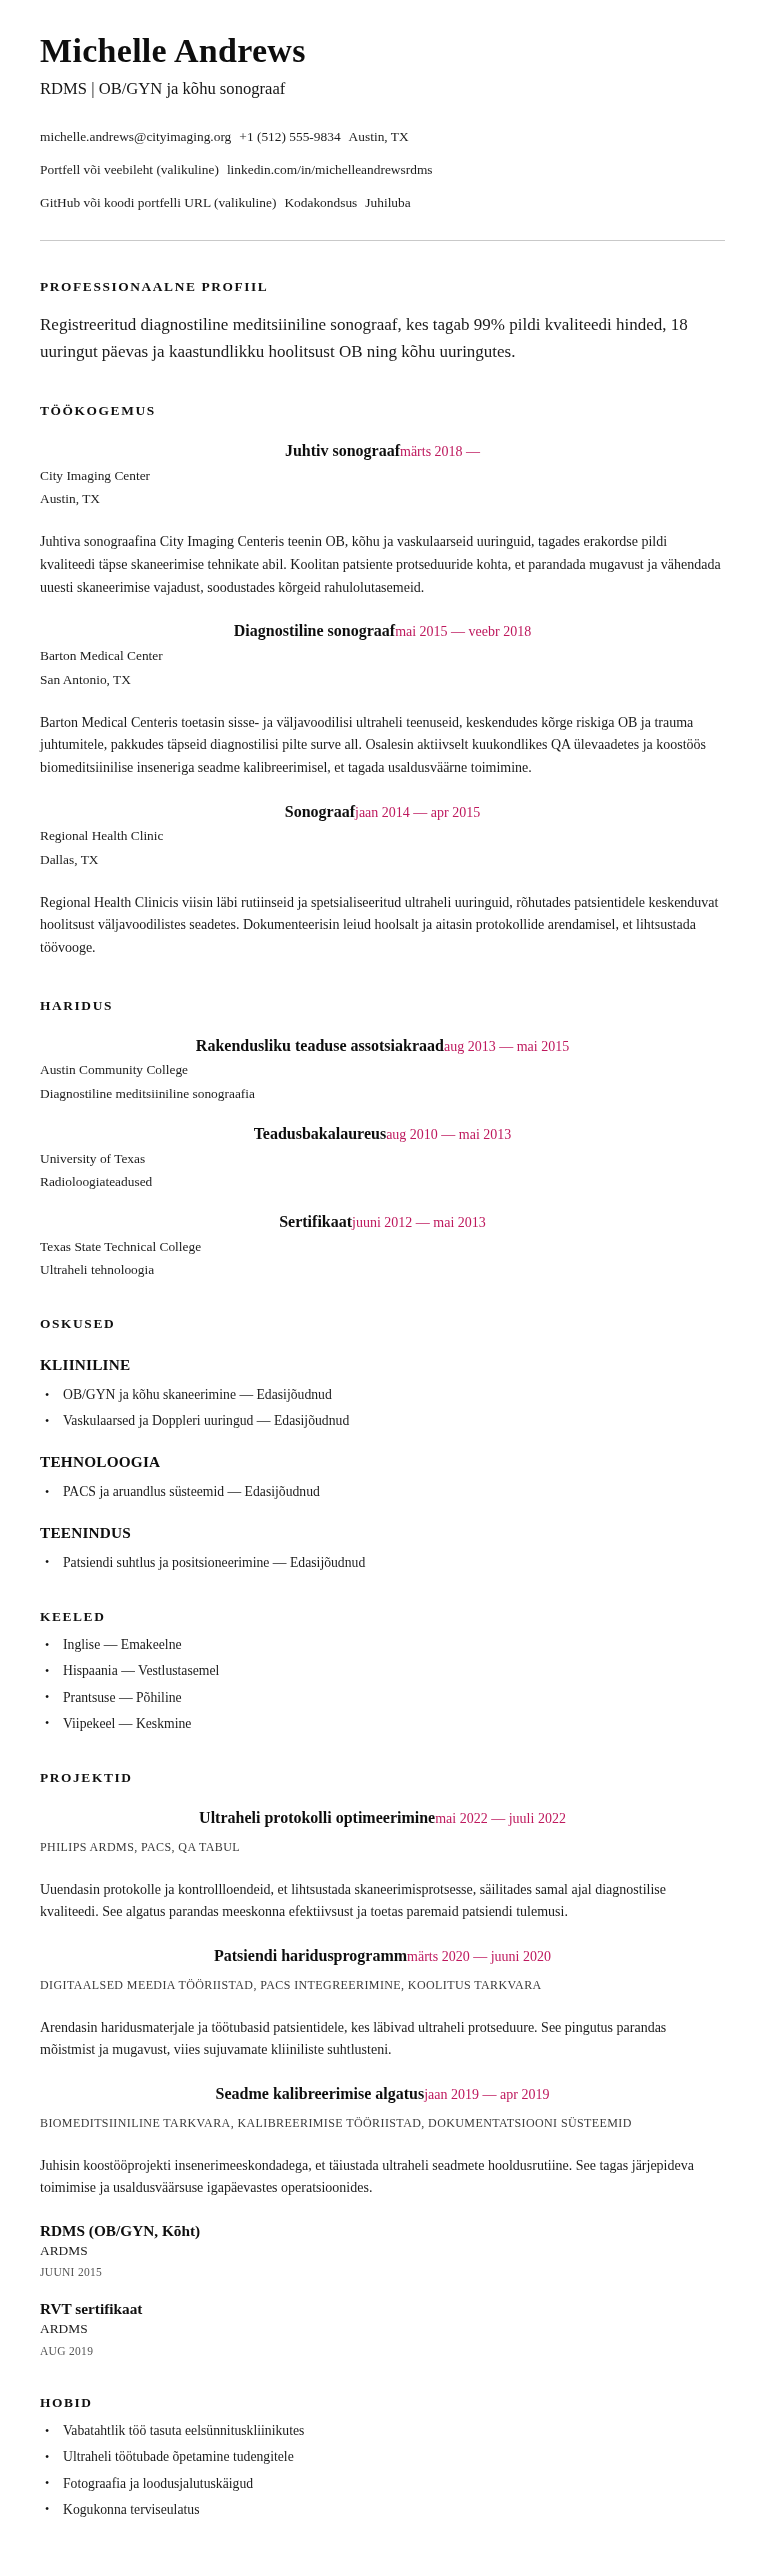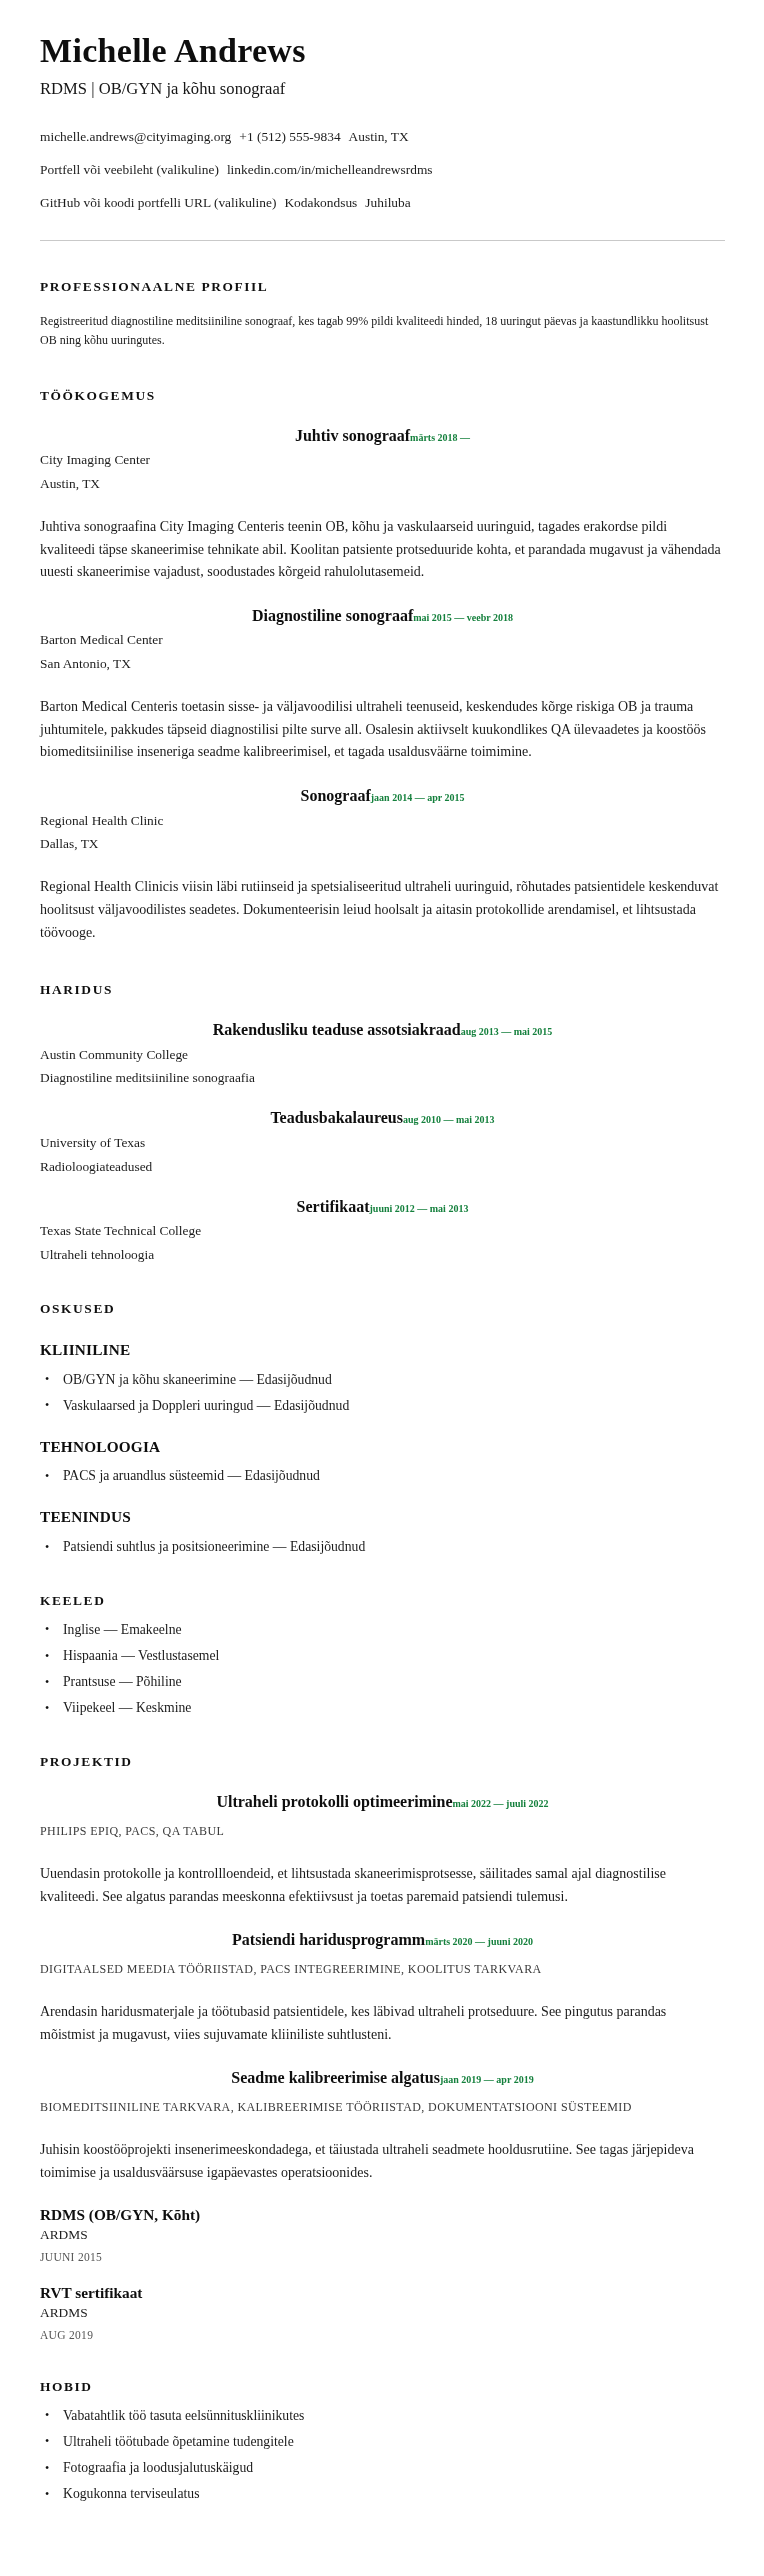--- a/index.html
+++ b/index.html
@@ -51,44 +51,44 @@
   
   .sec-h {
     font-size: 13.4px;
     font-weight: bold;
     letter-spacing: 1.6px;
     color: #101010;
     margin: 38px 0 0 0;
   }
 
   .profile-text {
-    font-size: 12px;
+    font-size: 17px;
     line-height: 1.55;
     margin: 17px 0 0 0;
     color: #1a1a1a;
   }
 
   
   .entry { margin-top: 23px; }
   .entry-head {
     display: flex;
     justify-content: center;
     align-items: baseline;
   }
   .entry-title {
     font-size: 16px;
     font-weight: bold;
     margin: 0;
     color: #0e0e0e;
   }
   .entry-dates {
-    font-size: 10px;
-    color: #15803d;
+    font-size: 14px;
+    color: #be185d;
     white-space: nowrap;
-    font-weight: bold;
+    font-weight: normal;
   }
   .entry-line { font-size: 13.4px; margin-top: 7.6px; color: #1c1c1c; }
   .entry-desc {
     font-size: 14px;
     line-height: 1.62;
     margin: 24px 0 0 0;
     color: #1a1a1a;
   }
   .entry-tools {
     font-size: 12px;
@@ -261,21 +261,21 @@
   </section>
 
   <section>
     <h2 class="sec-h">PROJEKTID</h2>
 
     <div class="entry">
       <div class="entry-head">
         <h3 class="entry-title">Ultraheli protokolli optimeerimine</h3>
         <span class="entry-dates">mai 2022 — juuli 2022</span>
       </div>
-      <div class="entry-tools">PHILIPS EPIQ, PACS, QA TABUL</div>
+      <div class="entry-tools">PHILIPS ARDMS, PACS, QA TABUL</div>
       <p class="entry-desc">Uuendasin protokolle ja kontrollloendeid, et lihtsustada skaneerimisprotsesse, säilitades samal ajal diagnostilise kvaliteedi. See algatus parandas meeskonna efektiivsust ja toetas paremaid patsiendi tulemusi.</p>
     </div>
 
     <div class="entry">
       <div class="entry-head">
         <h3 class="entry-title">Patsiendi haridusprogramm</h3>
         <span class="entry-dates">märts 2020 — juuni 2020</span>
       </div>
       <div class="entry-tools">DIGITAALSED MEEDIA TÖÖRIISTAD, PACS INTEGREERIMINE, KOOLITUS TARKVARA</div>
       <p class="entry-desc">Arendasin haridusmaterjale ja töötubasid patsientidele, kes läbivad ultraheli protseduure. See pingutus parandas mõistmist ja mugavust, viies sujuvamate kliiniliste suhtlusteni.</p>

